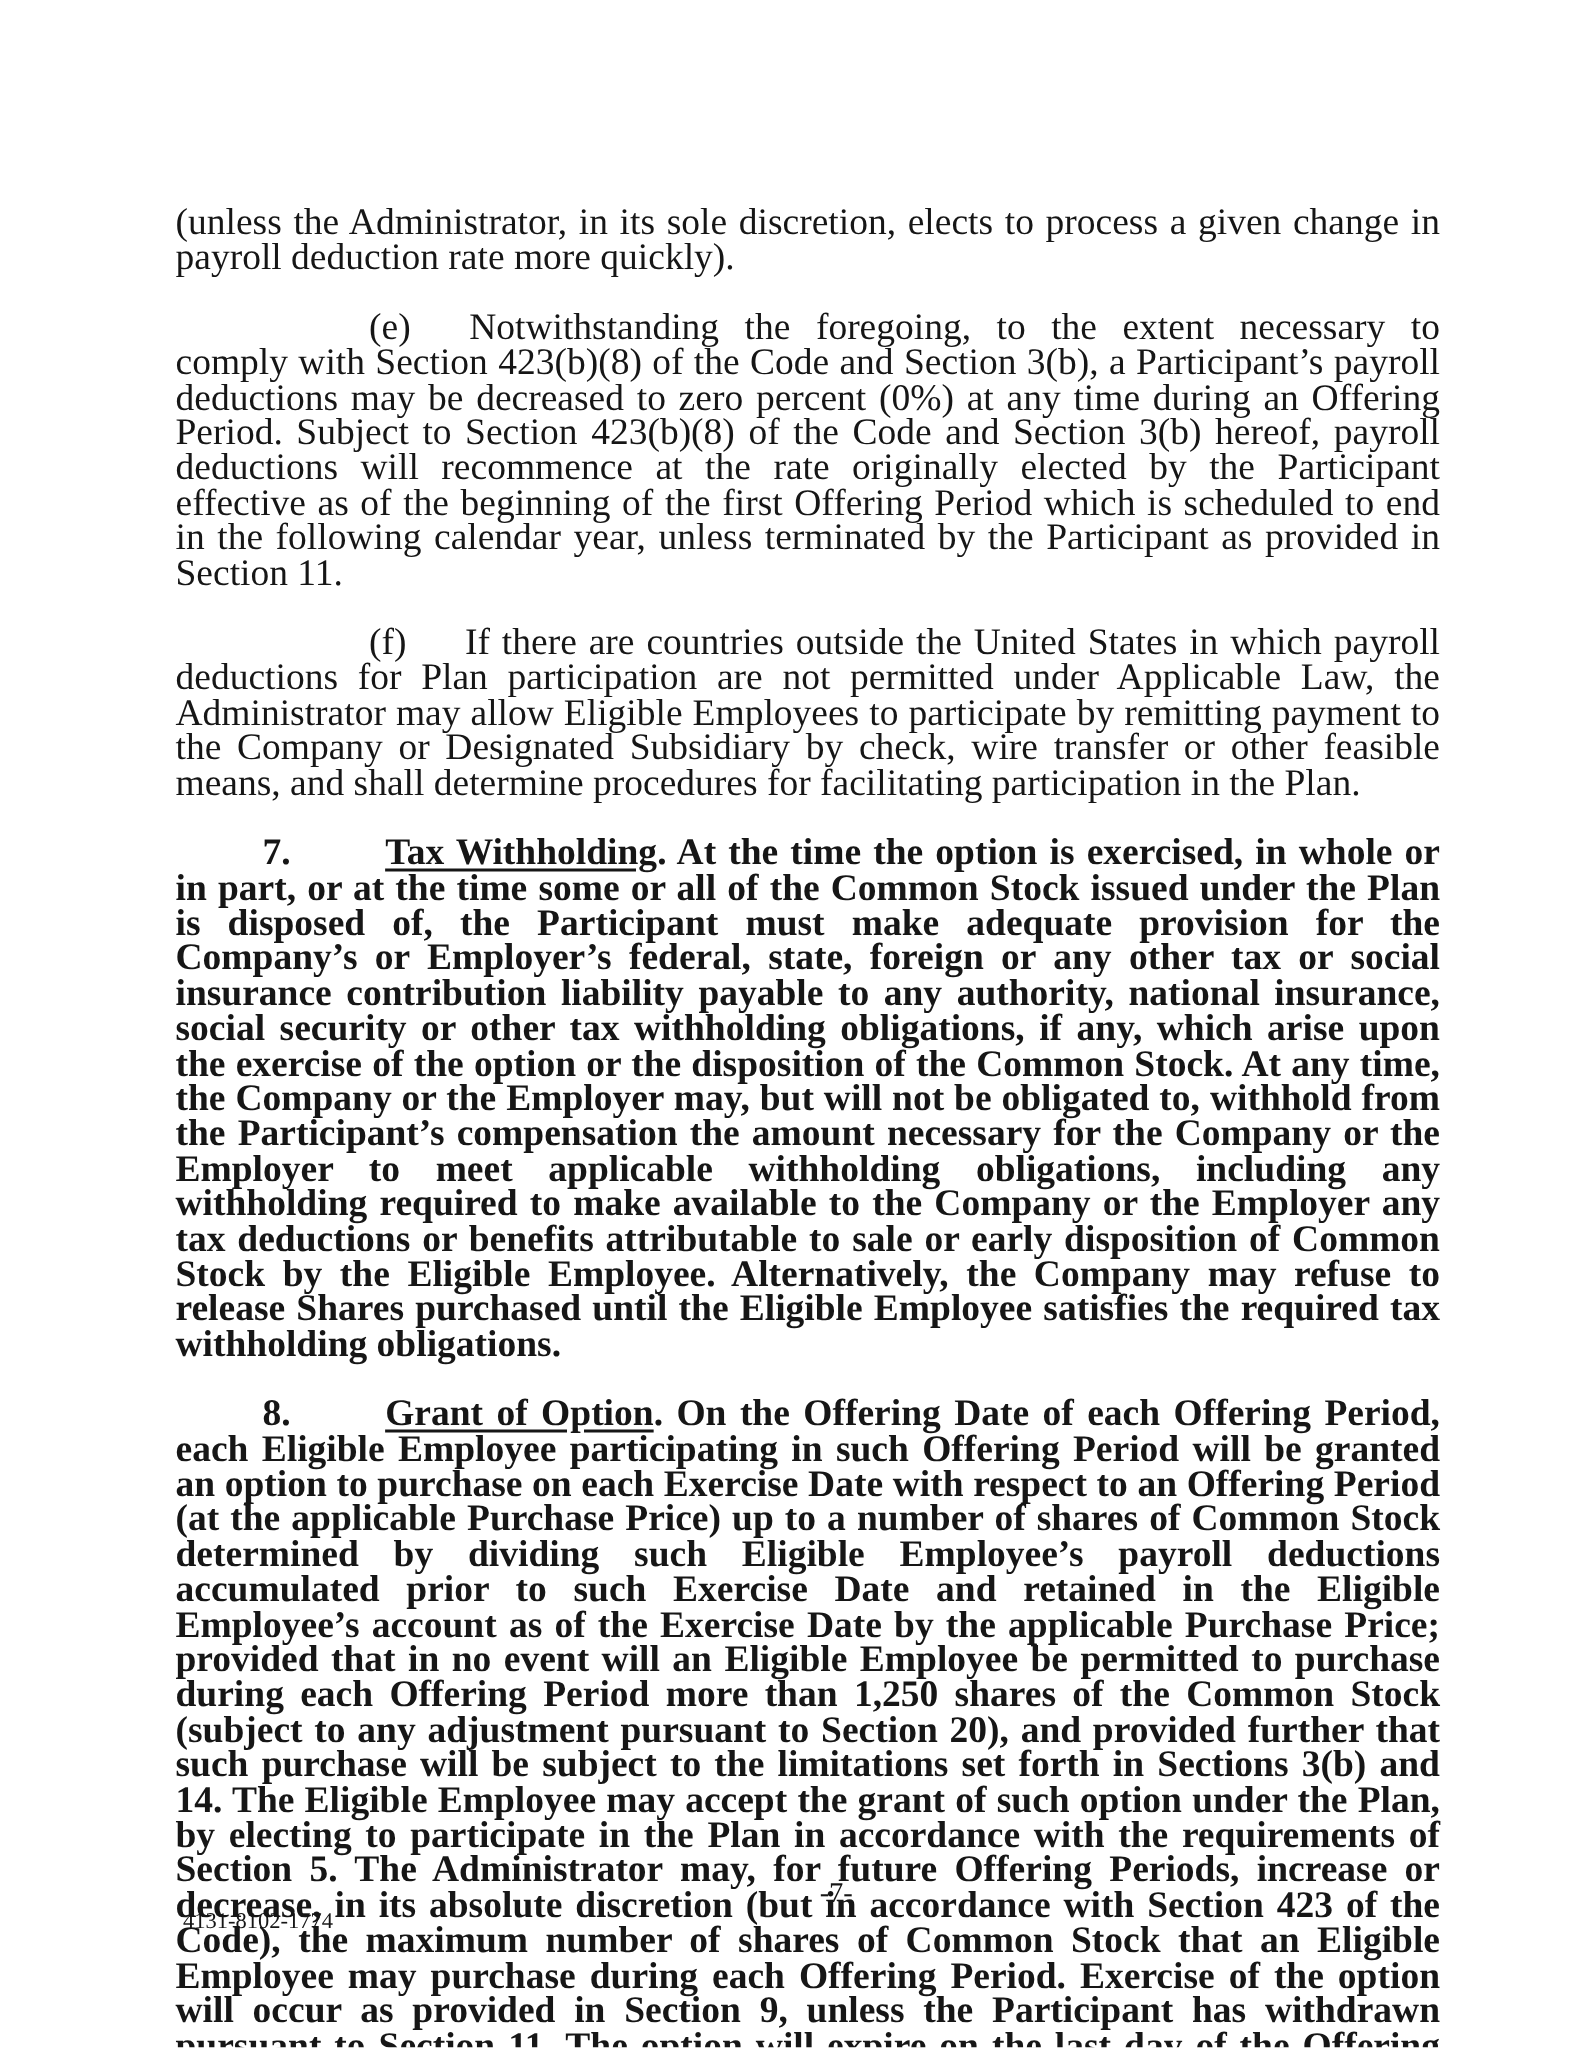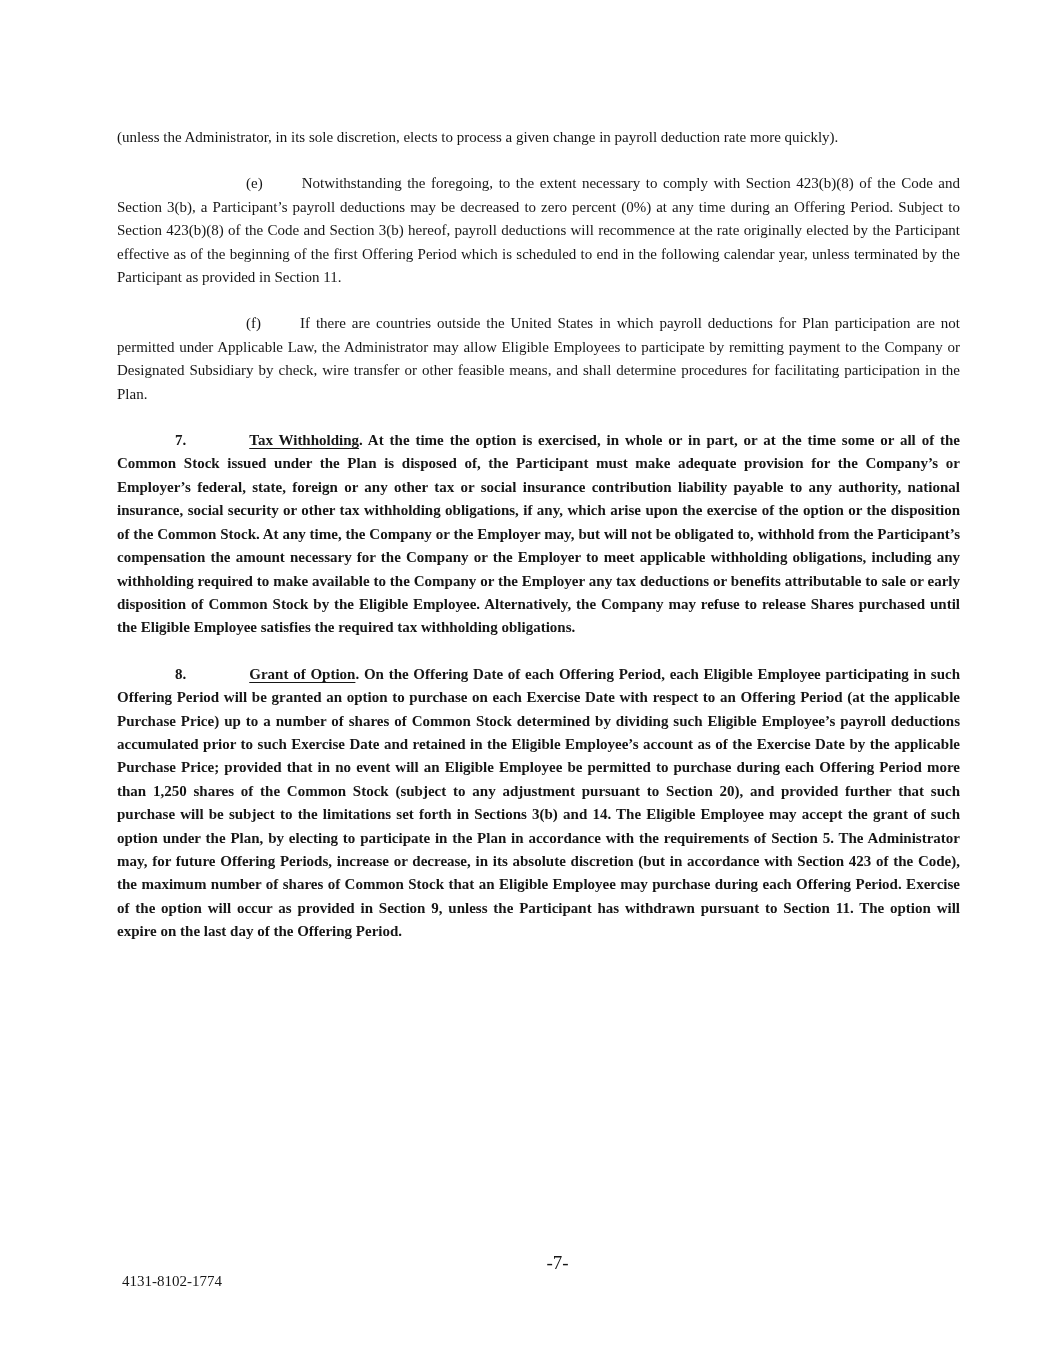--- a/index.html
+++ b/index.html
@@ -16,22 +16,22 @@
     font-family: "Liberation Serif", "DejaVu Serif", serif;
     color: #161616;
   }
   .content {
     position: absolute;
     left: 117px;
     top: 126px;
     width: 843px;
   }
   p.para {
-    margin: 0 0 23px 0;
-    font-size: 15px;
+    margin: 11px 0 23px 0;
+    font-size: 25px;
     line-height: 23.4px;
     text-align: justify;
     color: #161616;
   }
   p.lettered { text-indent: 129px; }
   p.numbered { text-indent: 58px; font-weight: bold; }
   .tab {
     display: inline-block;
     height: 1px;
   }

